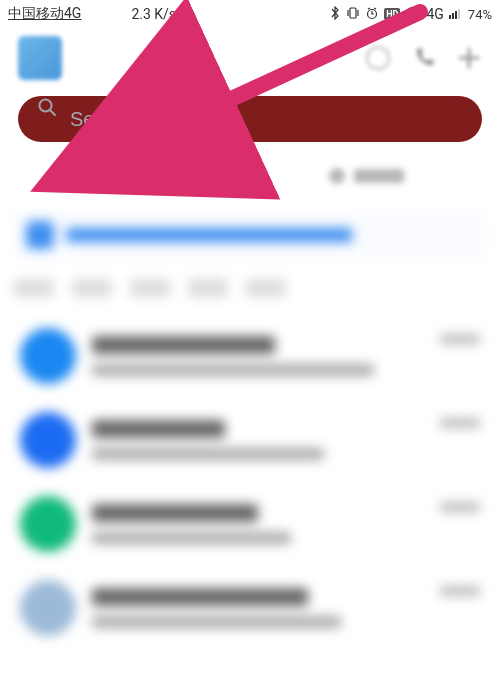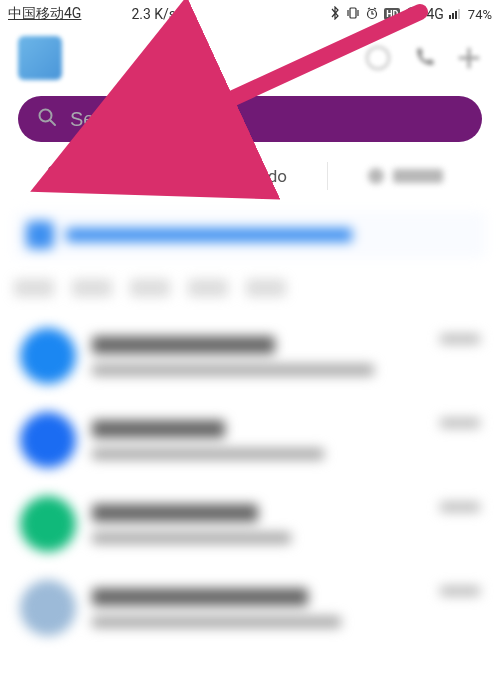--- a/index.html
+++ b/index.html
@@ -43,24 +43,23 @@
     display: flex;
     align-items: center;
     justify-content: center;
     filter: blur(2px);
   }
   .search-wrap {
     padding: 8px 18px 6px 18px;
   }
   .search-bar {
     height: 46px;
-    background: #701a75;
+    background: #7f1d1d;
     border-radius: 23px;
     display: flex;
-    align-items: center;
     padding: 0 18px;
     gap: 12px;
   }
   .search-bar input {
     border: none;
     background: transparent;
     font-size: 20px;
     color: #999;
     outline: none;
     flex: 1;
@@ -236,29 +235,20 @@
     <span>
       <svg width="22" height="22" viewBox="0 0 22 22">
           <rect x="3" y="4" width="16" height="15" rx="3" fill="none" stroke="#555" stroke-width="1.6"></rect>
           <path d="M7 2v4M15 2v4" stroke="#555" stroke-width="1.6"></path>
           <text x="11" y="16" text-anchor="middle" font-size="9" fill="#555">9</text>
         </svg>
     </span>
     <span>Calendar</span>
   </div>
   <div class="sep"></div>
-  <div class="quick-item">
-    <span>
-      <svg width="22" height="22" viewBox="0 0 22 22">
-          <rect x="3" y="3" width="16" height="16" rx="3" fill="none" stroke="#555" stroke-width="1.6"></rect>
-          <path d="M7 11l3 3 5-6" fill="none" stroke="#555" stroke-width="1.8"></path>
-        </svg>
-    </span>
-    <span>To-do</span>
-  </div>
   <div class="sep"></div>
   <div class="quick-item blur">
     <span style="width:16px;height:16px;background:#888;border-radius:50%"></span>
     <span style="width:50px;height:14px;background:#888;border-radius:3px"></span>
   </div>
 </div>
 
 <div class="banner">
   <div class="banner-dot"></div>
   <div class="banner-text"></div>

